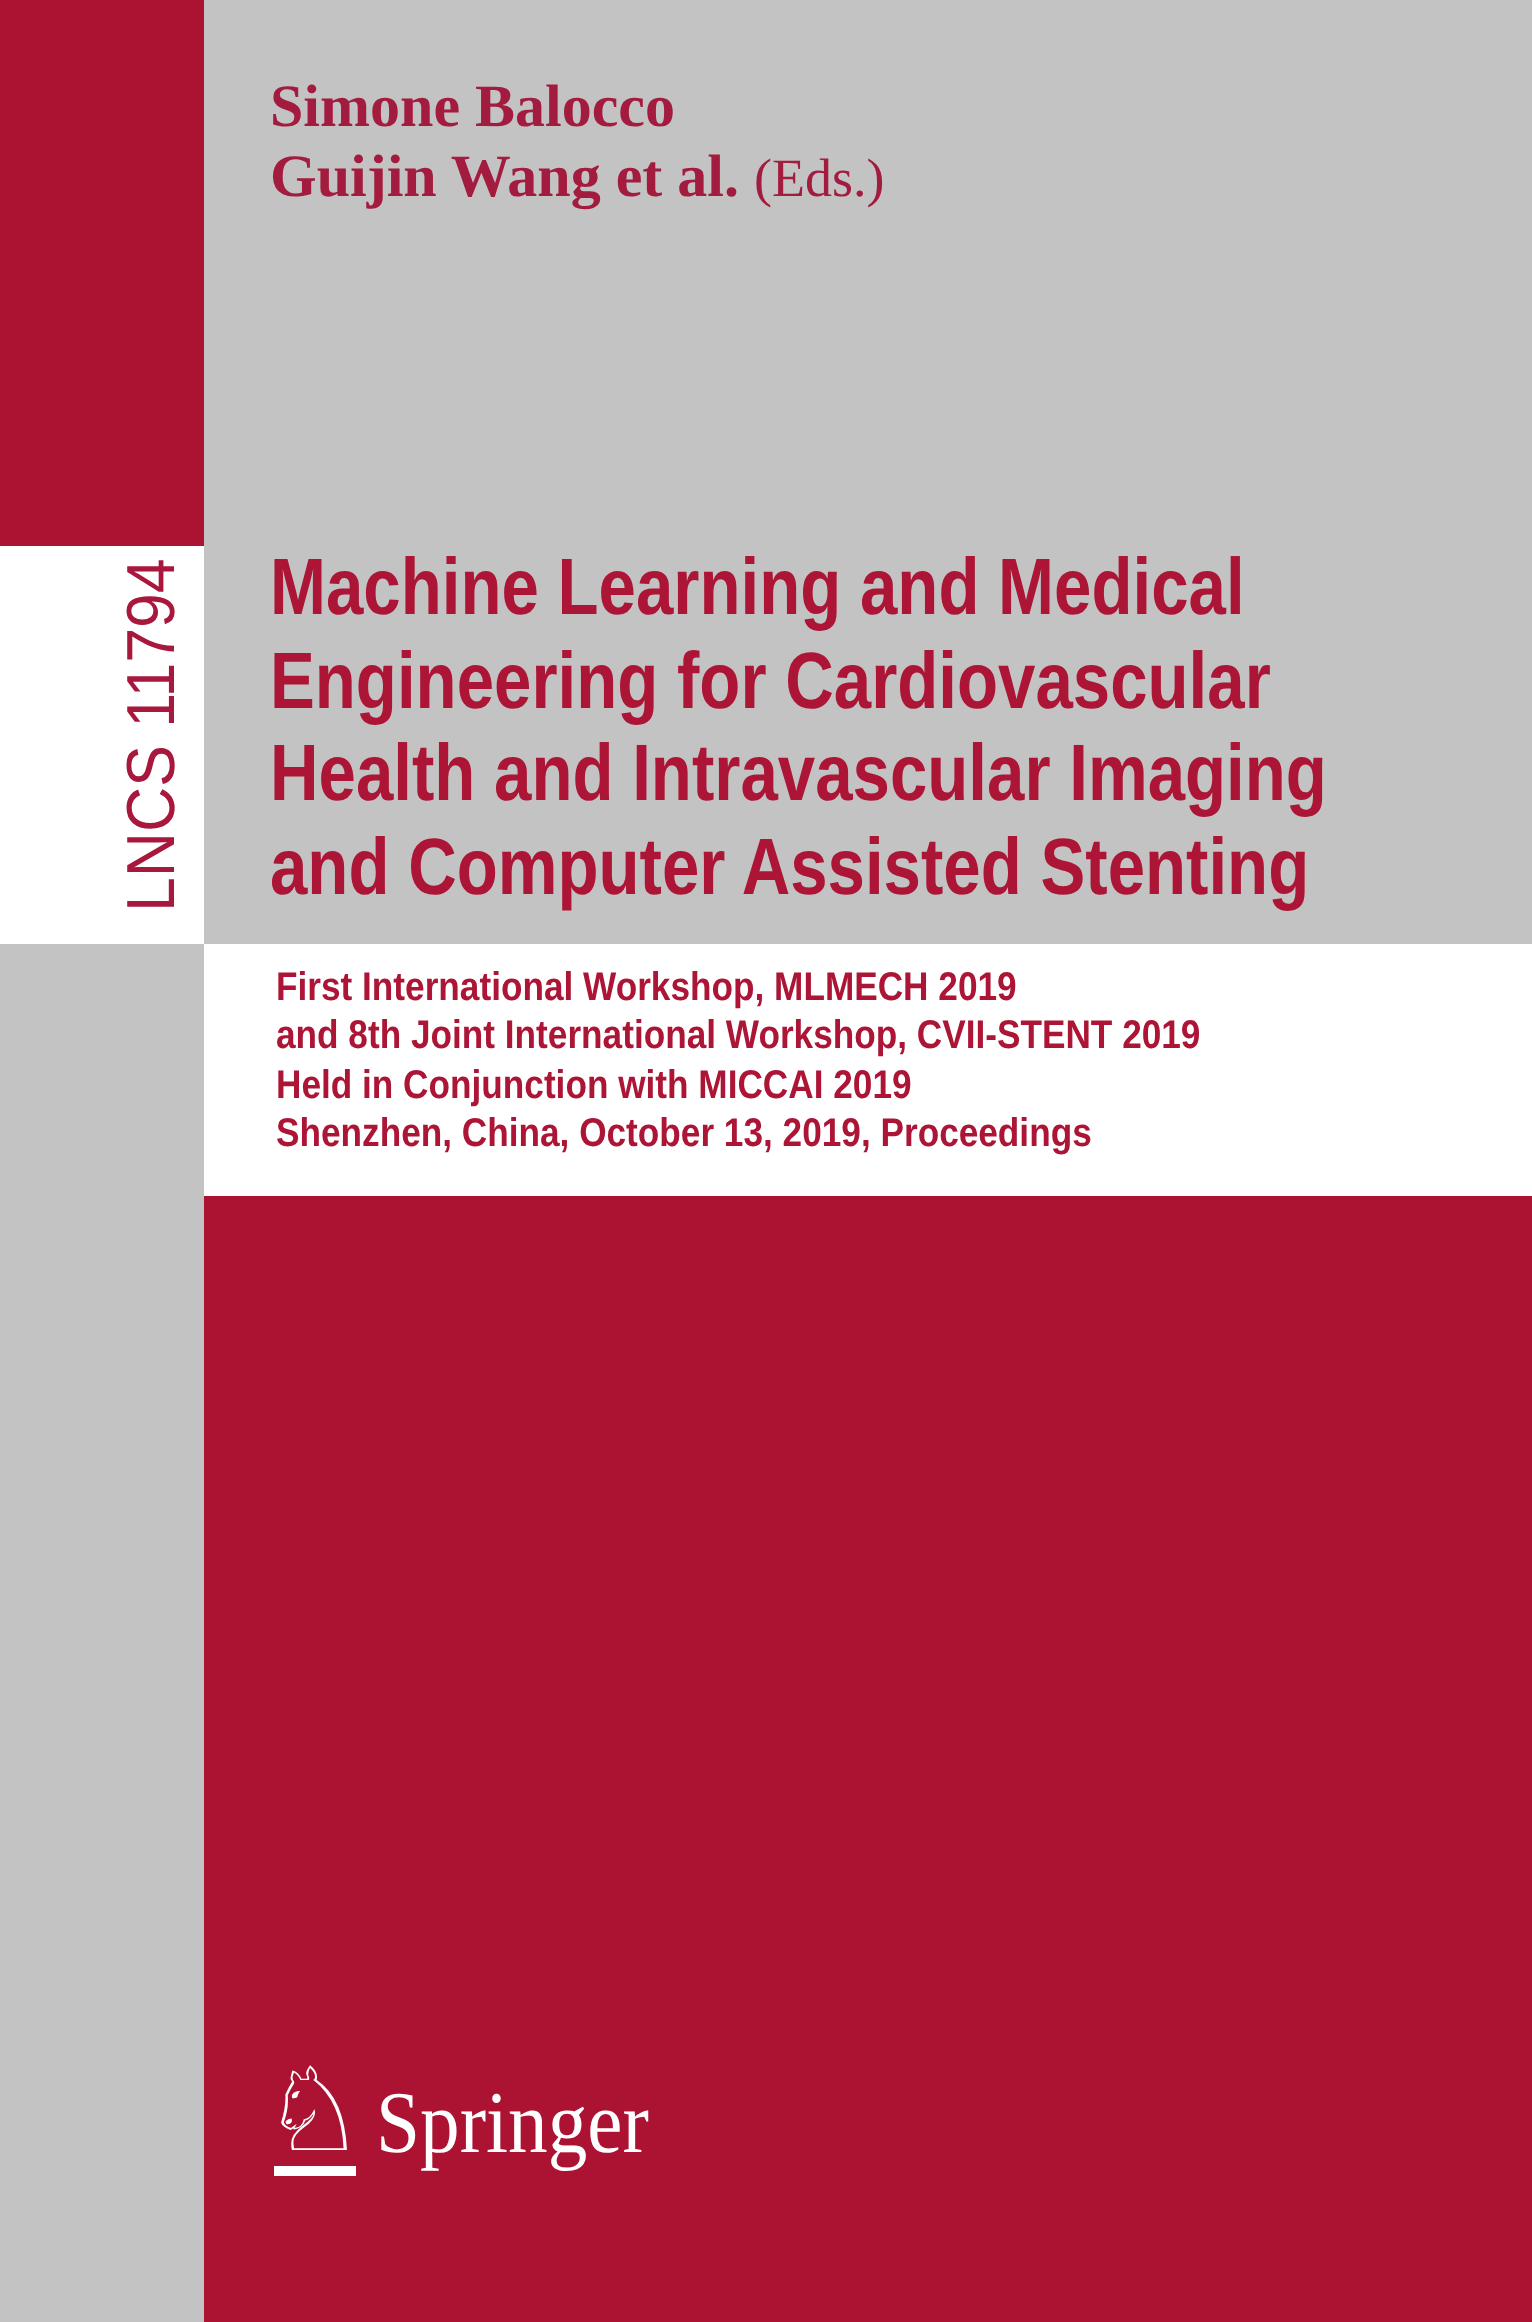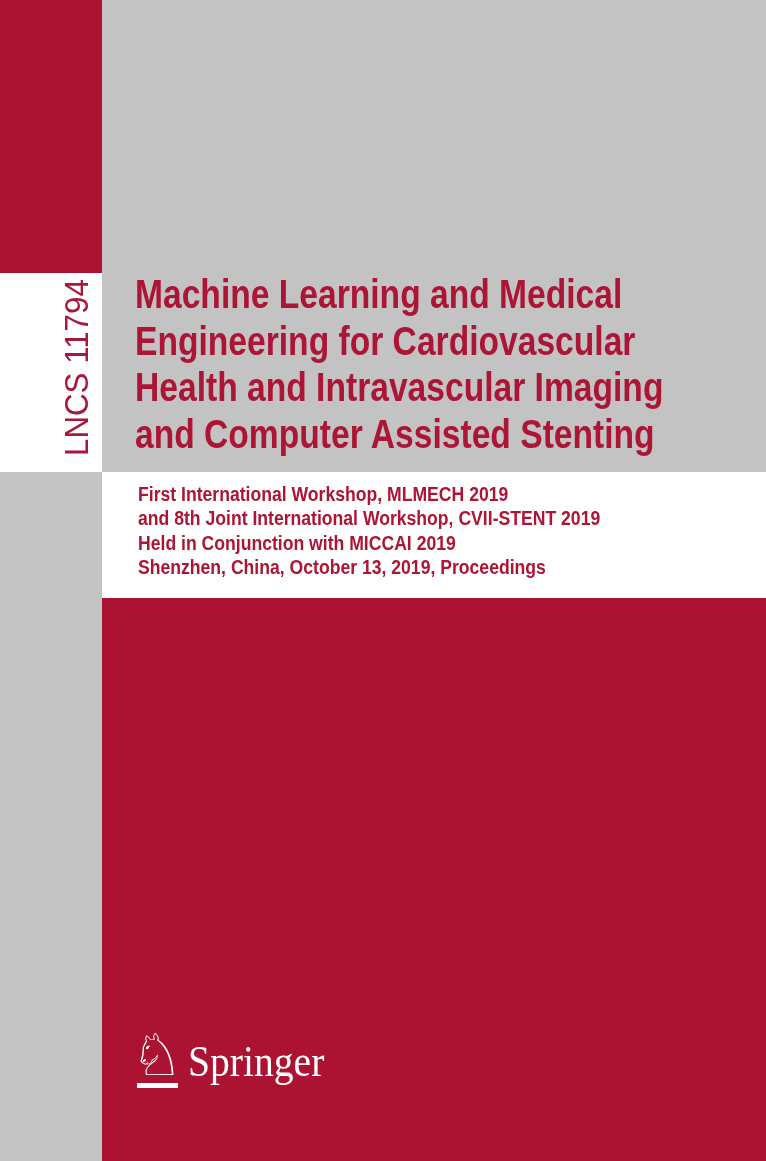--- a/index.html
+++ b/index.html
@@ -88,20 +88,22 @@
 <body>
 
 <div class="cover">
 
   <div class="red-top-block"></div>
 
   <div class="series-strip"></div>
   <div class="series-label">LNCS 11794</div>
 
   <div class="editors">
+    <div>Simone Balocco</div>
+    <div><span>Guijin Wang et al.</span> <span class="eds-suffix">(Eds.)</span></div>
   </div>
 
   <div class="title">
     <div>Machine Learning and Medical</div>
     <div>Engineering for Cardiovascular</div>
     <div>Health and Intravascular Imaging</div>
     <div>and Computer Assisted Stenting</div>
   </div>
 
   <div class="subtitle-band"></div>

